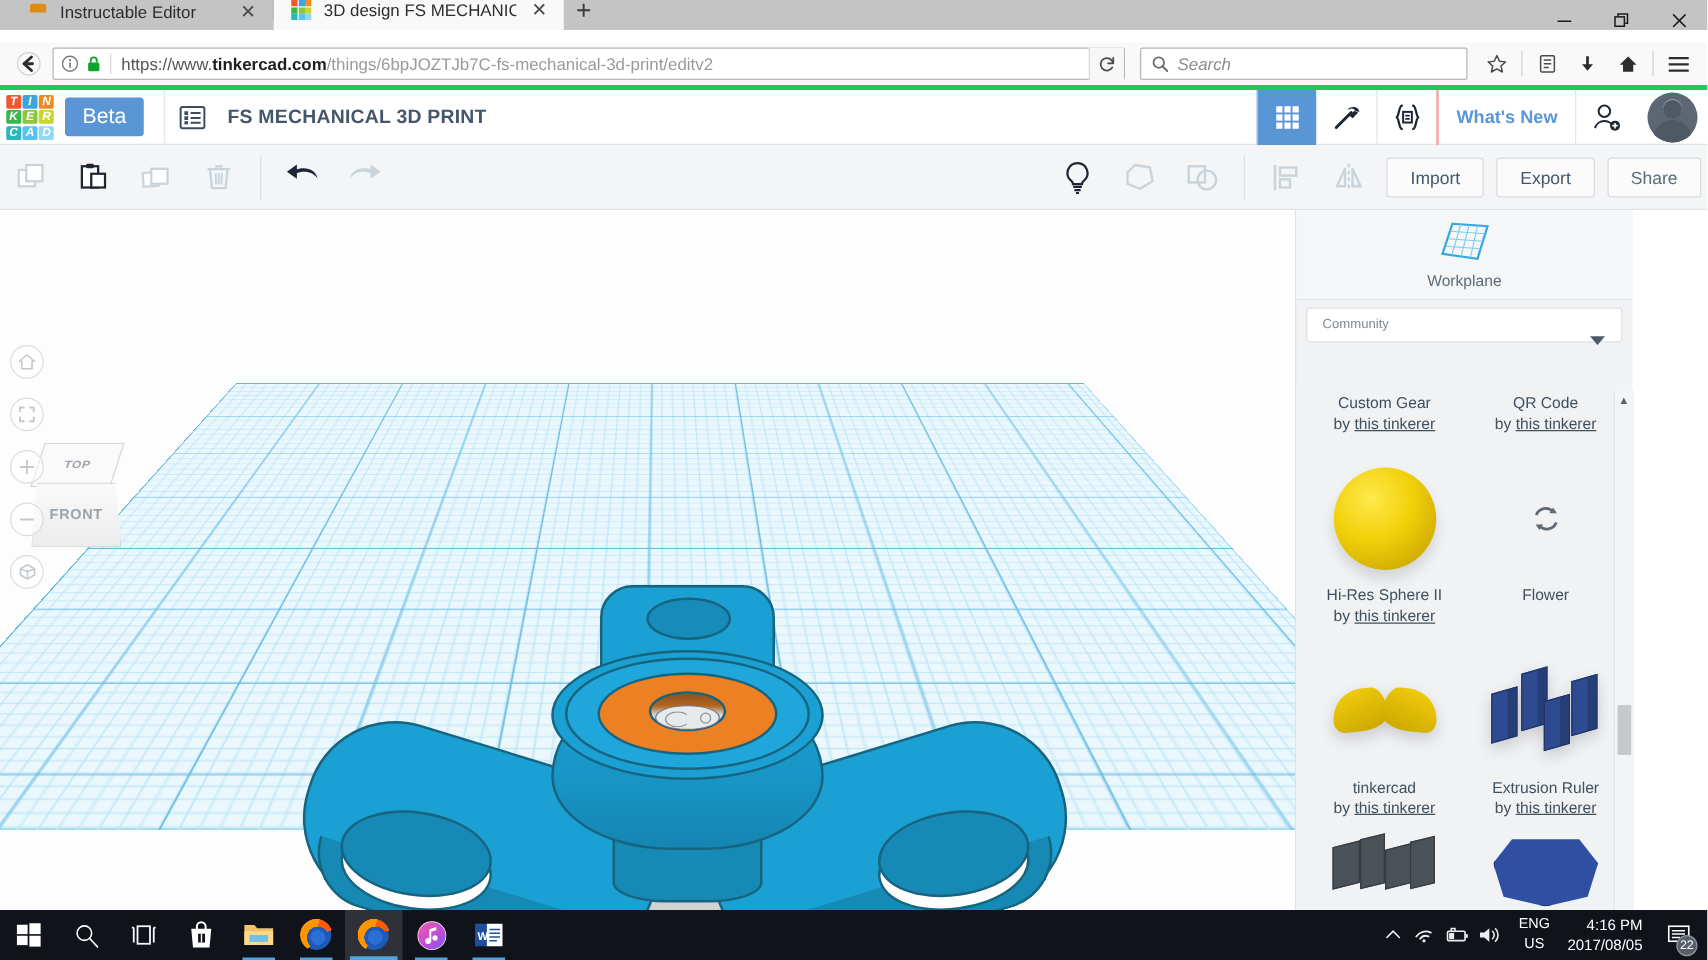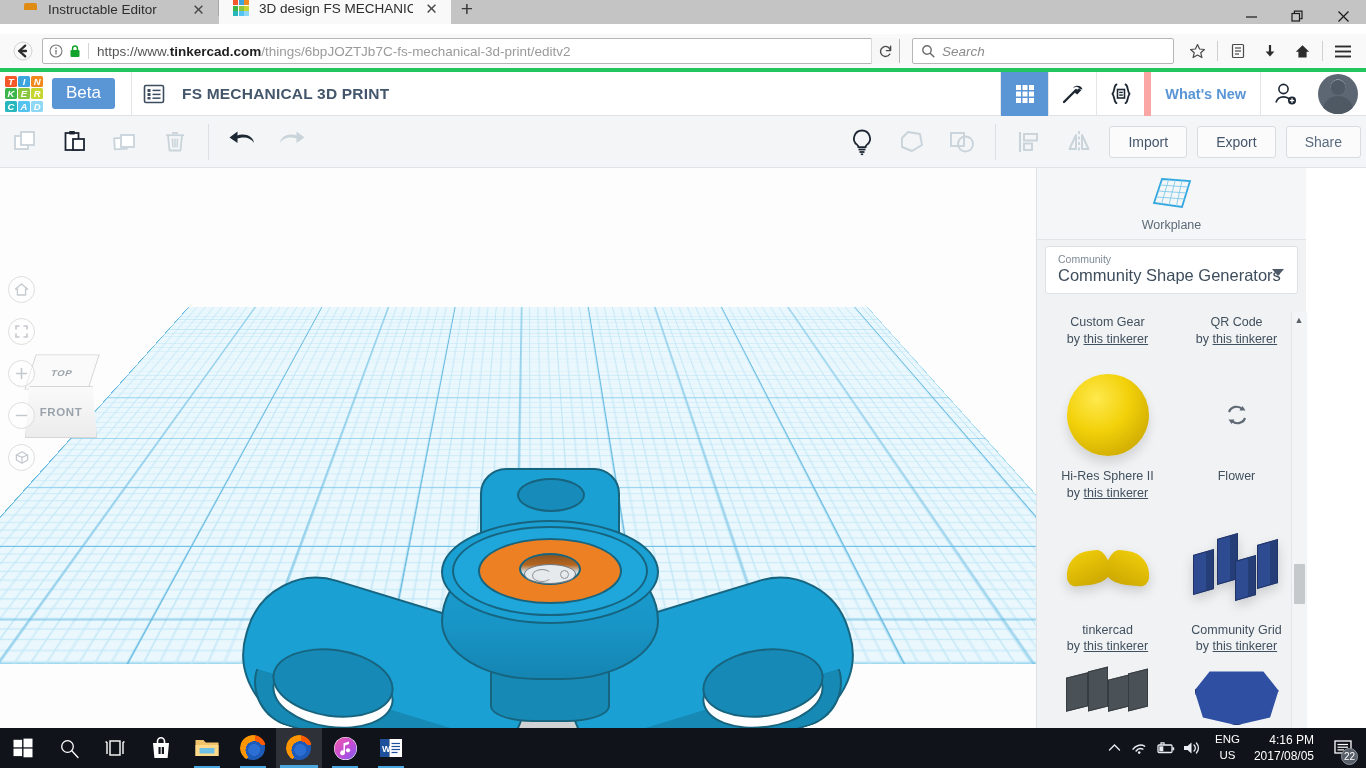--- a/index.html
+++ b/index.html
@@ -145,21 +145,21 @@
     margin-left: 6px;
   }
   .hdr-right { margin-left: auto; display: flex; align-items: center; height: 44px; }
   .hdr-btn {
     width: 48px; height: 44px; display: flex; align-items: center; justify-content: center;
     border-left: 1px solid #e4e6e9; color: #34495e;
   }
   .hdr-btn.active { background: #5a95d6; }
   .whatsnew {
     height: 44px; display: flex; align-items: center; padding: 0 14px;
-    border-left: 7px solid #fca5a5; color: #5a95d6; font-size: 14.5px; font-weight: 600;
+    border-left: 2px solid #fca5a5; color: #5a95d6; font-size: 14.5px; font-weight: 600;
   }
   .avatar {
     width: 40px; height: 40px; border-radius: 50%; margin: 0 8px 0 10px;
     background: radial-gradient(circle at 50% 32%, #8b96a3 0 22%, #5d6773 23% 100%);
     position: relative; overflow: hidden; flex: 0 0 40px;
   }
   .avatar:before {
     content: ""; position: absolute; left: 50%; top: 16%; width: 15px; height: 15px;
     transform: translateX(-50%); border-radius: 50%; background: #4f5964;
   }
@@ -831,21 +831,20 @@
               <line x1="8.4" y1="16" x2="36.4" y2="18"></line>
             <line x1="6.6" y1="22" x2="34.4" y2="24"></line>
           </g>
         </svg>
         <span>Workplane</span>
       </div>
     </div>
 
     <div class="dropcard">
       <div class="lbl">Community</div>
-      <div class="val">Community Shape Generators</div>
       <span class="caret"></span>
     </div>
 
     <div class="gallery">
 
       <div class="grid2 toprow">
         <div class="cell">
           <div class="nm">Custom Gear</div>
           <div class="by"><span>by </span><u>this tinkerer</u></div>
         </div>
@@ -889,21 +888,21 @@
         </div>
         <div class="cell">
           <div class="thumb">
             <div class="extgrid">
               <i style="left:2px; top:22px; height:40px;"></i>
               <i style="left:26px; top:6px; height:46px;"></i>
               <i style="left:44px; top:28px; height:40px;"></i>
               <i style="left:66px; top:12px; height:44px;"></i>
             </div>
           </div>
-          <div class="nm">Community Grid</div>
+          <div class="nm">Extrusion Ruler</div>
           <div class="by"><span>by </span><u>this tinkerer</u></div>
         </div>
       </div>
 
       <div class="grid2">
         <div class="cell">
           <div class="thumb" style="height:40px; align-items:flex-start;">
             <div class="rocks">
               <i style="left:4px; top:6px; width:22px; height:34px;"></i>
               <i style="left:26px; top:0px; width:20px; height:40px;"></i>

